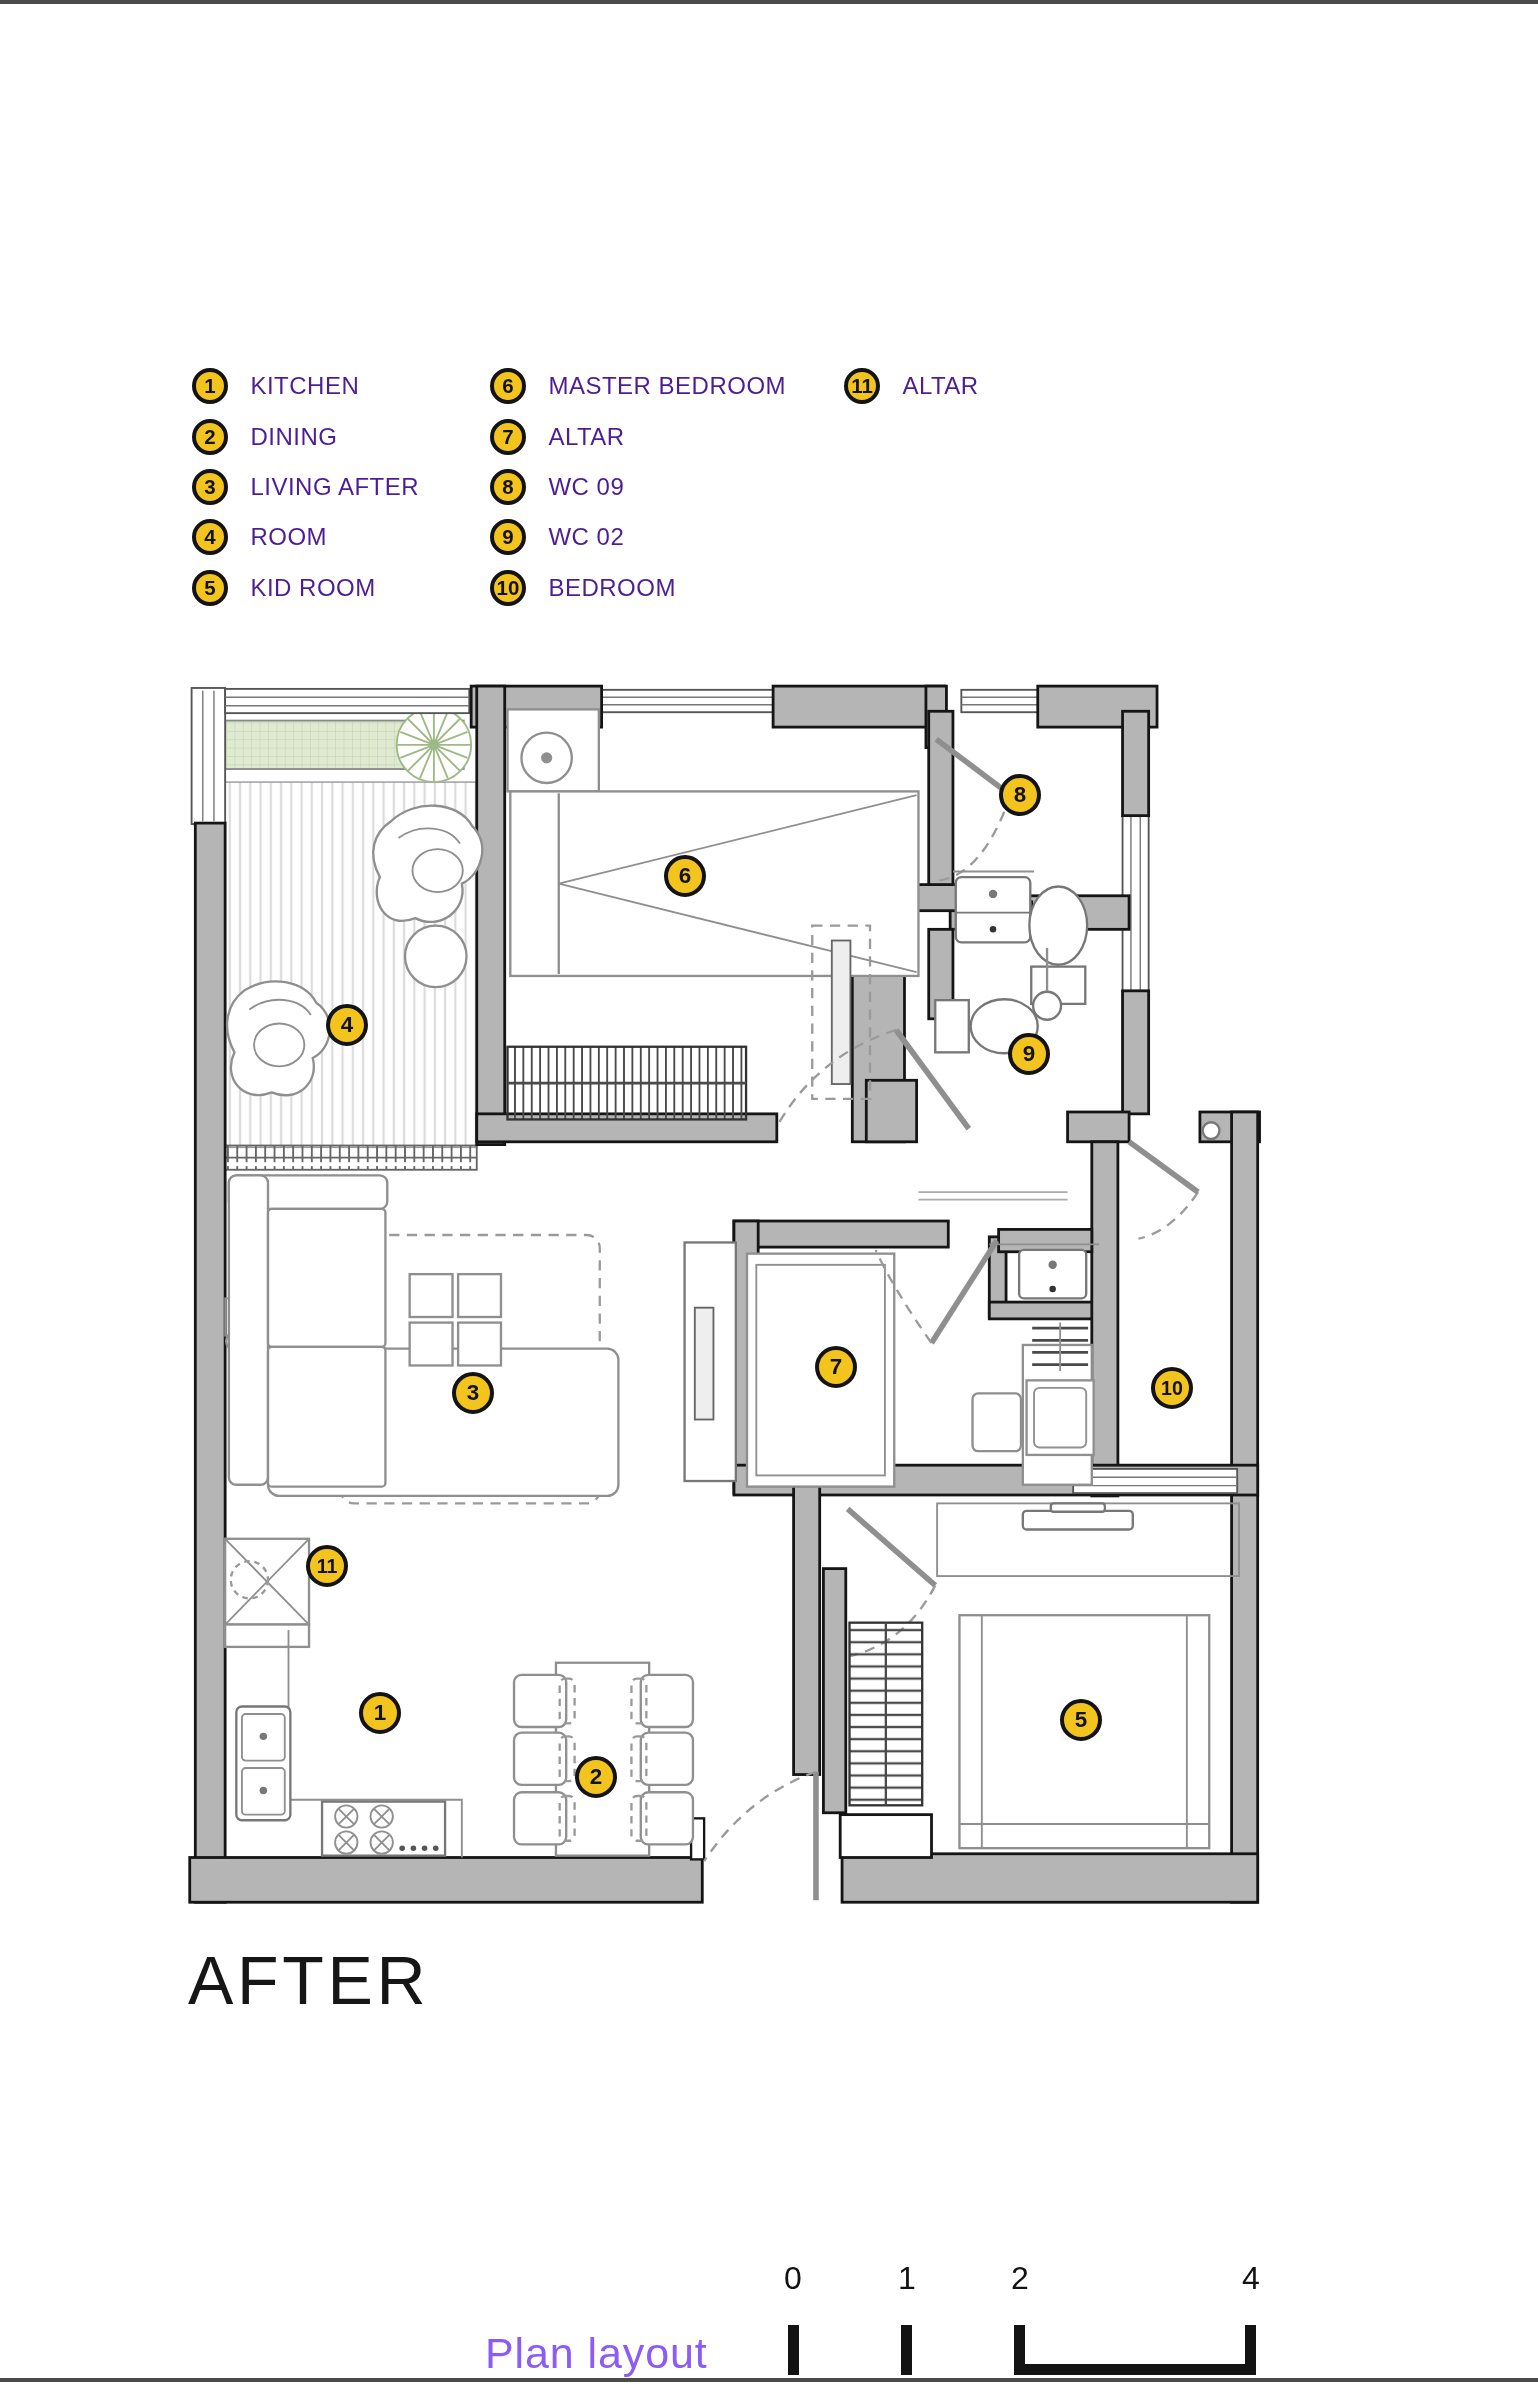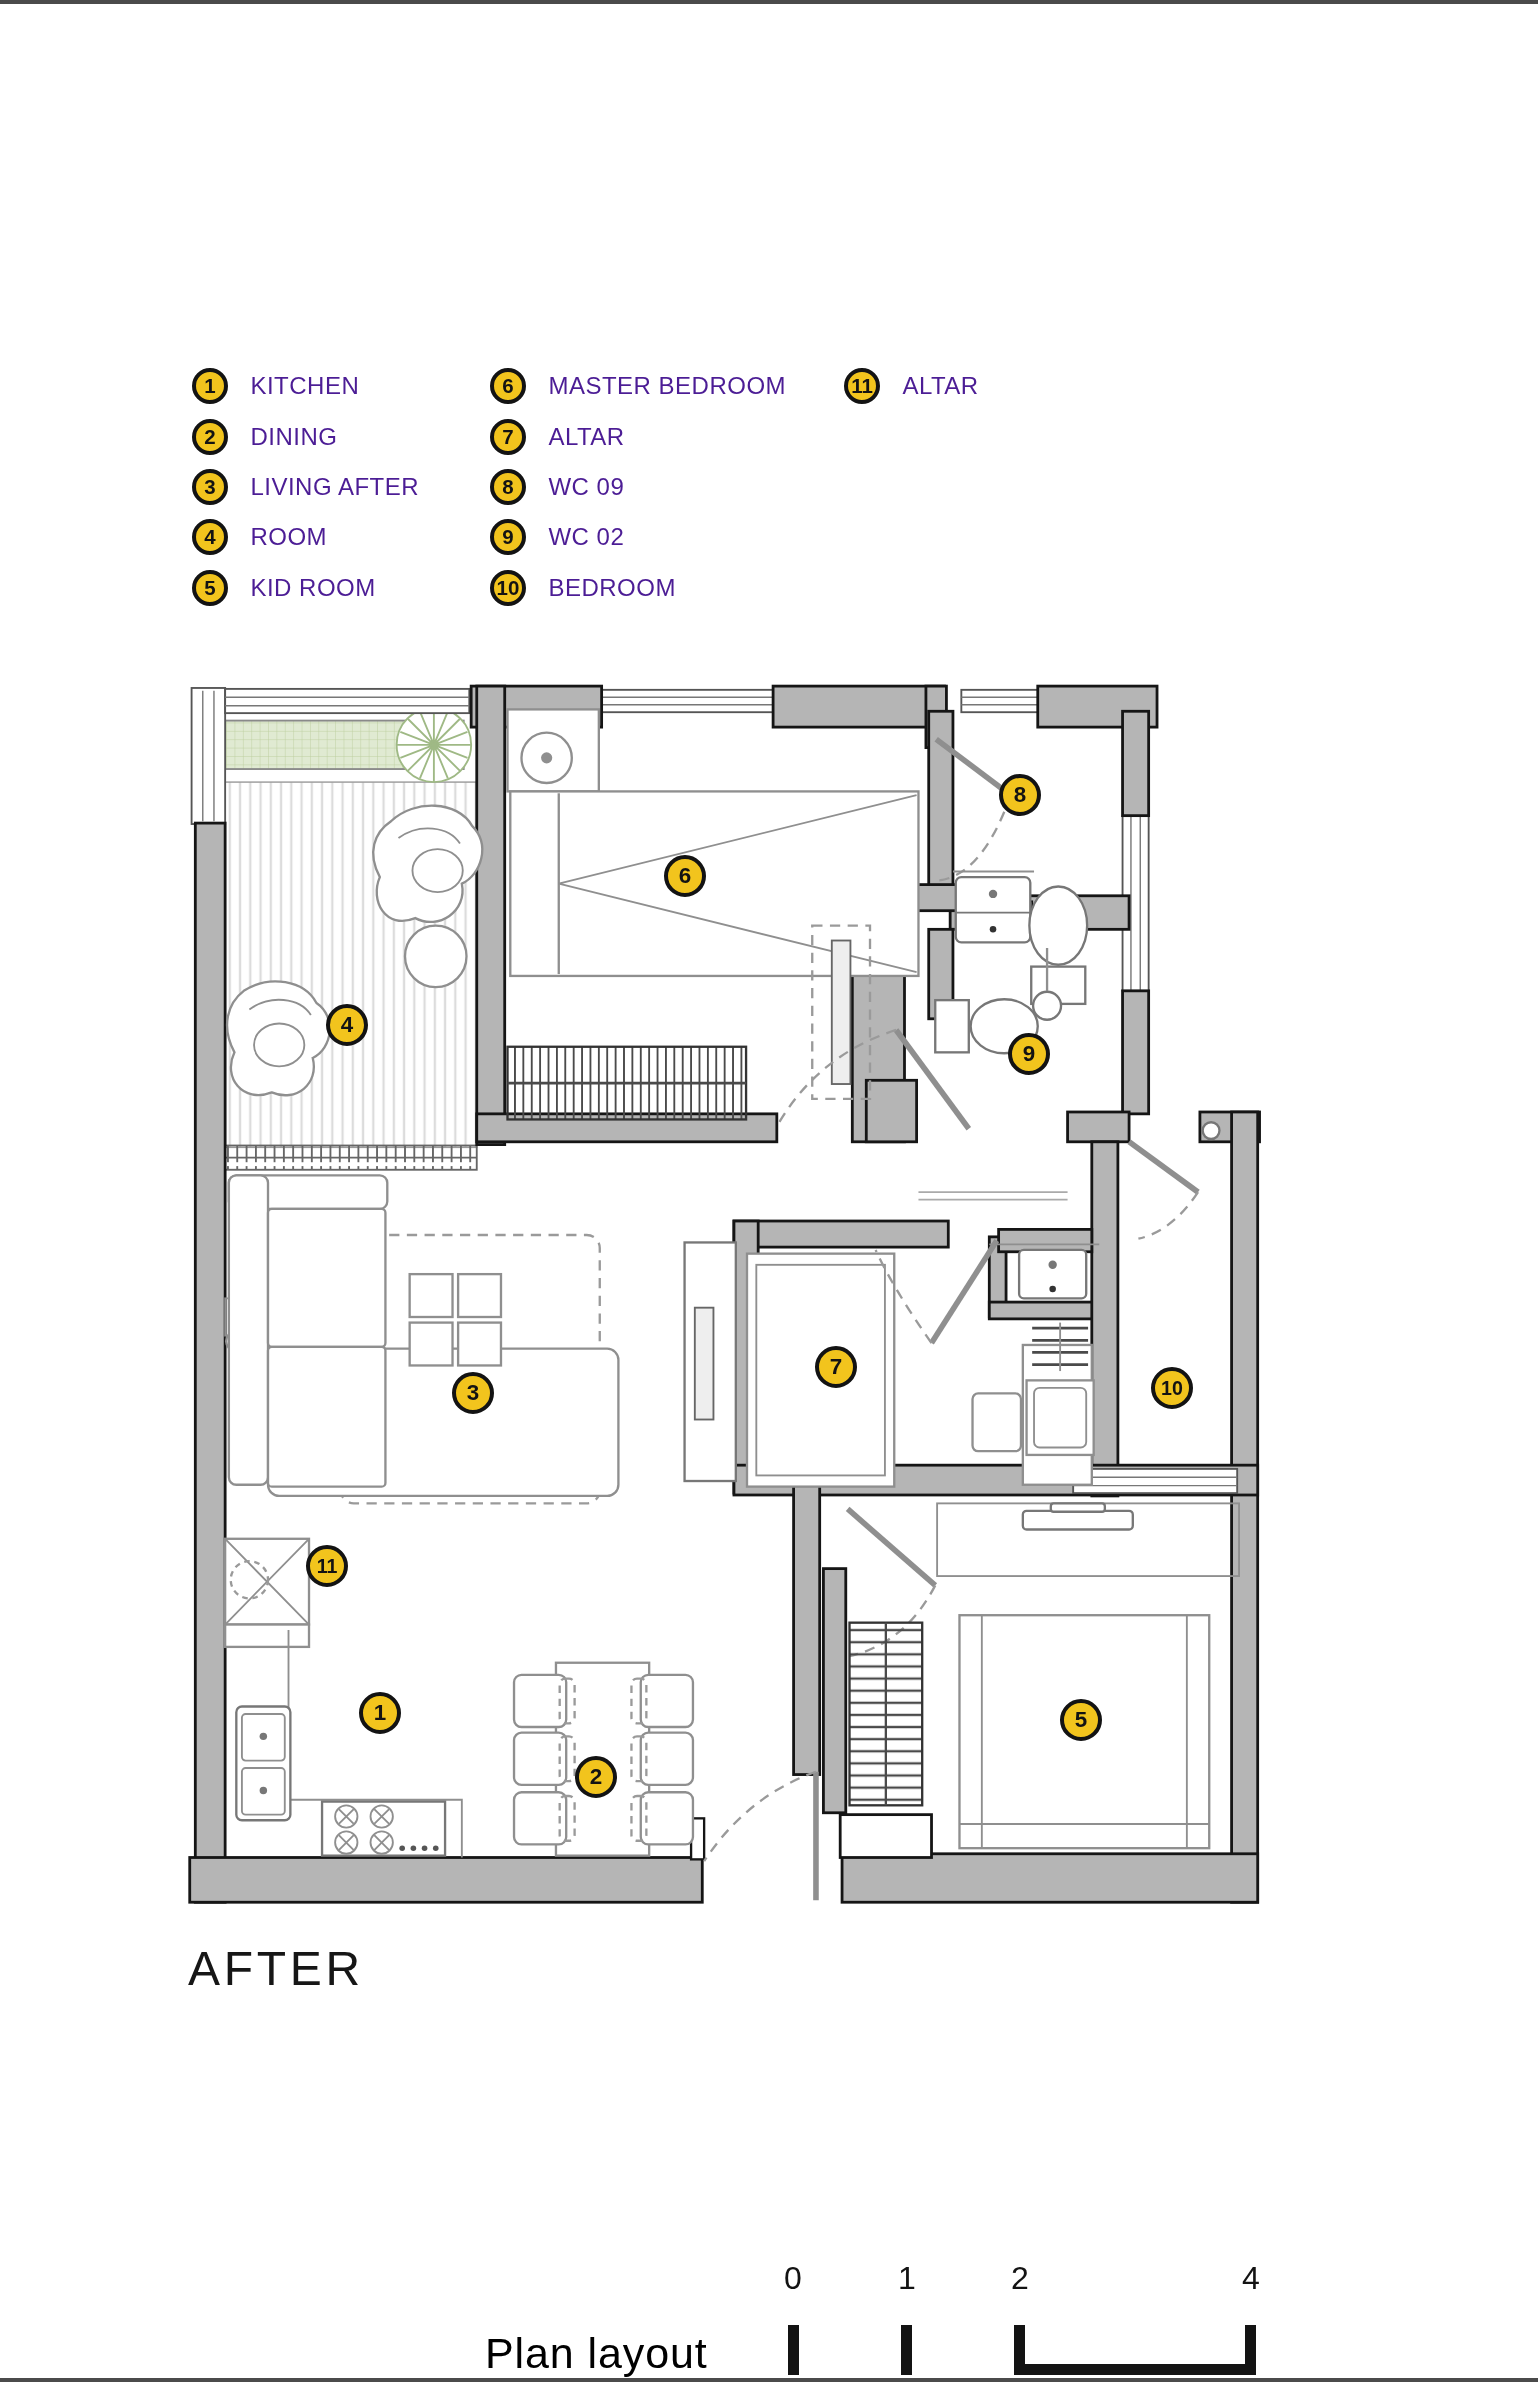--- a/index.html
+++ b/index.html
@@ -13,22 +13,22 @@
   .legend-circle{width:28px;height:28px;border:4.7px solid #131313;border-radius:50%;
     background:#F2C41D;color:#131313;font-weight:bold;font-size:20.5px;line-height:28px;
     text-align:center;flex:0 0 auto;}
   .legend-label{margin-left:22.4px;font-size:24px;letter-spacing:0.5px;color:#4c1d95;white-space:nowrap;}
 
   
   .marker{position:absolute;width:34px;height:34px;border:4.7px solid #131313;border-radius:50%;
     background:#F2C41D;color:#131313;font-weight:bold;font-size:22.4px;line-height:34px;
     text-align:center;z-index:5;}
 
-  .after-title{position:absolute;left:188px;top:1941px;font-size:48px;letter-spacing:3.7px;color:#161616;}
-  .plan-title{position:absolute;left:485px;top:2329px;font-size:43px;letter-spacing:0.9px;color:#000000;}
+  .after-title{position:absolute;left:188px;top:1941px;font-size:68px;letter-spacing:3.7px;color:#161616;}
+  .plan-title{position:absolute;left:485px;top:2329px;font-size:43px;letter-spacing:0.9px;color:#8b5cf6;}
 
   .scale-num{position:absolute;top:2260px;width:56px;text-align:center;font-size:32px;color:#131313;}
   .scale-shape{position:absolute;background:#131313;}
   .wall{fill:#b5b5b5;stroke:#151515;stroke-width:3;}
   .win{fill:#ffffff;stroke:#555;stroke-width:2;}
   .winline{stroke:#777;stroke-width:1.5;fill:none;}
   .furn{fill:#ffffff;stroke:#8f8f8f;stroke-width:2.5;}
   .furn-thin{fill:none;stroke:#8f8f8f;stroke-width:2;}
   .dash{fill:none;stroke:#9a9a9a;stroke-width:2.5;stroke-dasharray:11 8;}
   .leaf{stroke:#8f8f8f;stroke-width:6;stroke-linecap:butt;}

